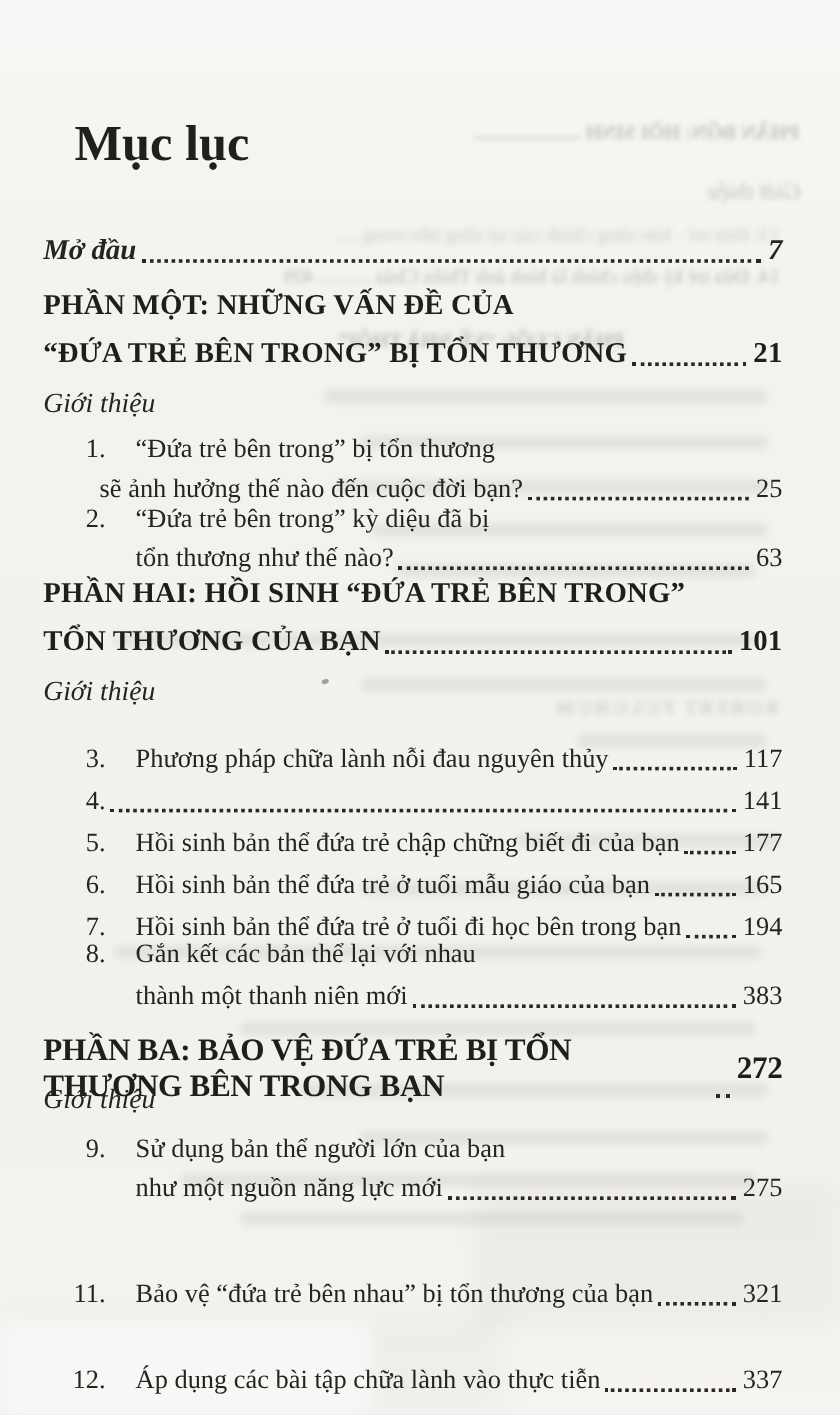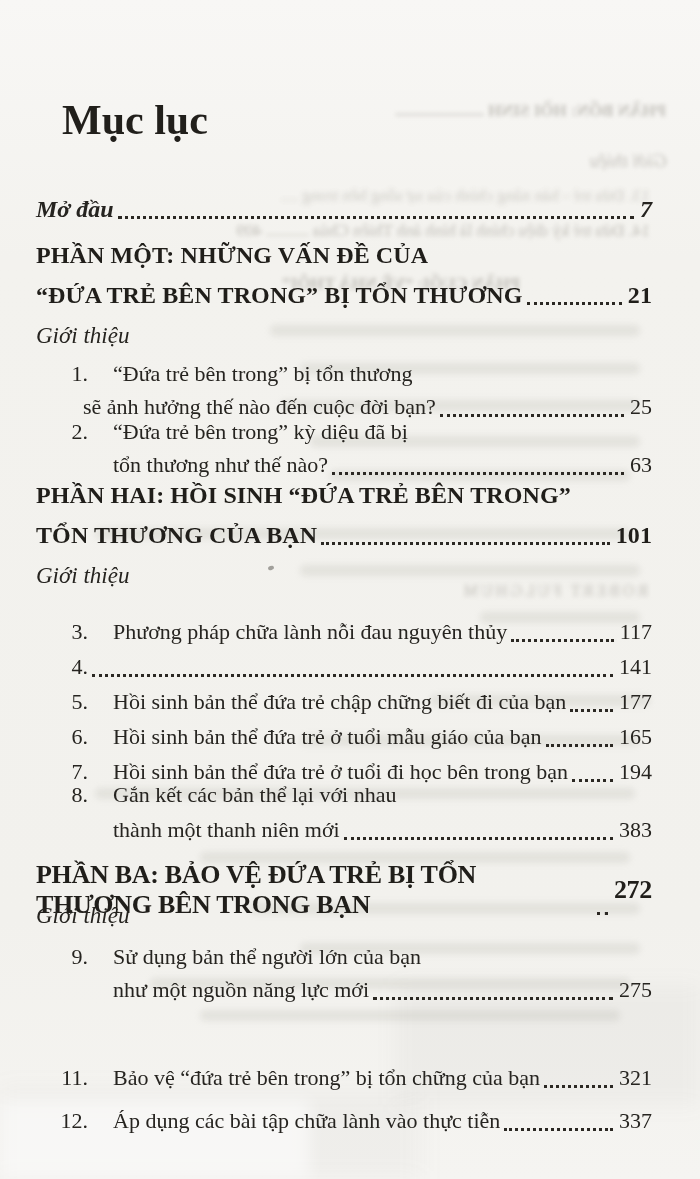--- a/index.html
+++ b/index.html
@@ -186,25 +186,25 @@
       <span class="txt">Sử dụng bản thể người lớn của bạn</span>
     </div>
     <div class="line row" style="top:975px;">
       <span class="txt indent" style="margin-left:77px;">như một nguồn năng lực mới</span>
       <span class="leader"></span>
       <span class="pg">275</span>
     </div>
 
     <div class="line row" style="top:1043px;margin-top:20px;">
       <span class="num">11.</span>
-      <span class="txt">Bảo vệ “đứa trẻ bên trong” bị tổn chững của bạn</span>
+      <span class="txt">Bảo vệ “đứa trẻ bên nhau” bị tổn thương của bạn</span>
       <span class="leader"></span>
       <span class="pg">321</span>
     </div>
-    <div class="line row" style="top:1106px;">
+    <div class="line row" style="top:1135px;">
       <span class="num">12.</span>
       <span class="txt">Áp dụng các bài tập chữa lành vào thực tiễn</span>
       <span class="leader"></span>
       <span class="pg">337</span>
     </div>
 
   </div>
 </div>
 
 </body></html>

